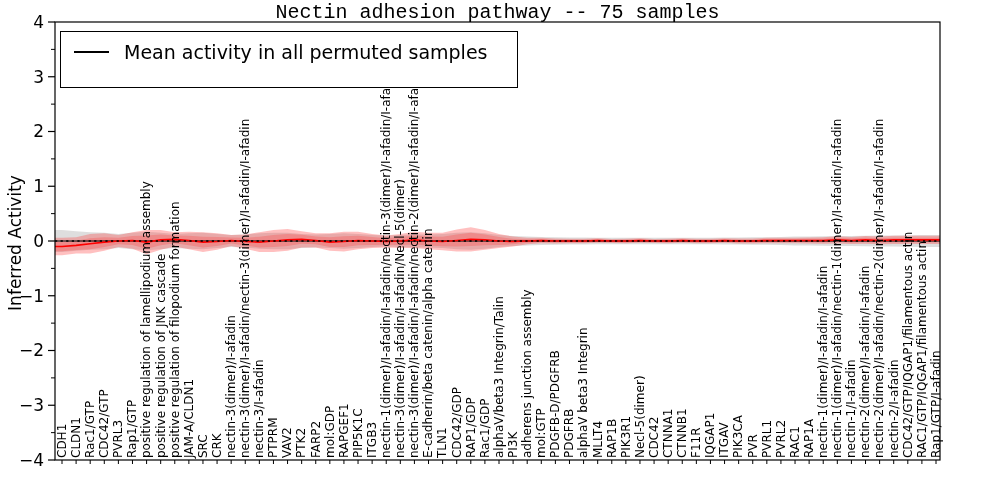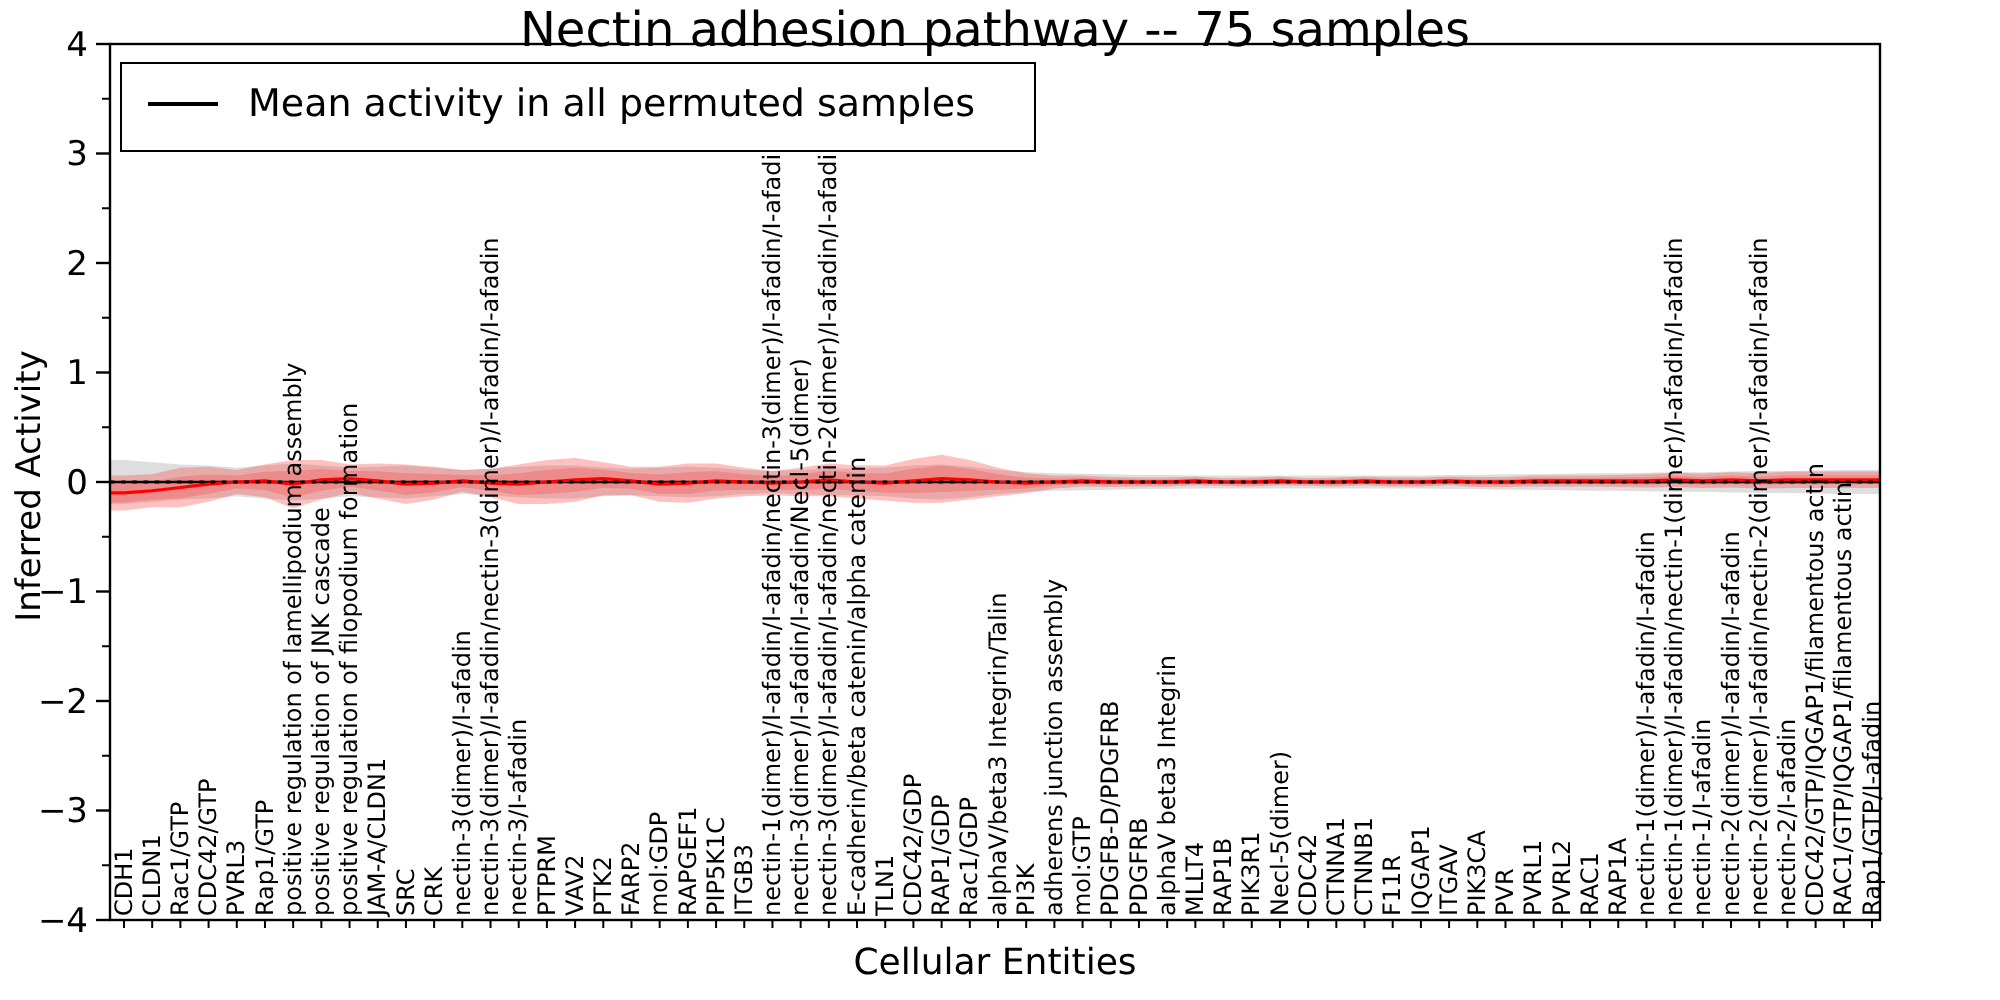--- a/index.html
+++ b/index.html
@@ -6,35 +6,35 @@
   #figure{
     position:relative;
     width:1000px;height:500px;
     background:#ffffff;
     font-family:"DejaVu Sans","Liberation Sans",sans-serif;
     overflow:hidden;
   }
   #plot-svg{position:absolute;left:0;top:0;}
   .fig-title{
     position:absolute;left:55px;top:1px;width:885px;
-    text-align:center;font-size:24px;color:#000;
+    text-align:center;font-size:20px;color:#000;font-family:Liberation Mono, monospace;
   }
   .x-axis-title{
     position:absolute;left:55px;top:471px;width:885px;
     text-align:center;font-size:18px;color:#000;
   }
   .y-axis-title{
     position:absolute;left:-64px;top:232px;width:160px;height:22px;
     text-align:center;font-size:17px;color:#000;
     transform:rotate(-90deg);
   }
   .legend{
     position:absolute;left:60px;top:31px;width:456px;
     background:#ffffff;border:1px solid #000;
-    padding:6px 0 10px 0;
+    padding:6px 0 22px 0;
     z-index:5;
   }
   .legend-row{
     display:flex;align-items:center;height:27px;
   }
   .legend-line{
     width:35px;height:0;border-top:2px solid #000;
     margin-left:13px;margin-right:15px;flex:0 0 auto;
   }
   .legend-label{font-size:19px;color:#000;white-space:nowrap;}
@@ -203,21 +203,20 @@
       <line x1="51" y1="158.875" x2="55" y2="158.875" stroke="#000" stroke-width="1"></line>
       <line x1="51" y1="104.125" x2="55" y2="104.125" stroke="#000" stroke-width="1"></line>
       <line x1="51" y1="49.375" x2="55" y2="49.375" stroke="#000" stroke-width="1"></line>
       <rect x="55" y="22" width="885" height="438" fill="none" stroke="#000000" stroke-width="1.2"></rect>
     </svg>
 
   <div class="fig-title">Nectin adhesion pathway -- 75 samples</div>
 
   <div class="y-axis-title">Inferred Activity</div>
 
-  <div class="x-axis-title">Cellular Entities</div>
 
   <div class="legend">
     <div class="legend-row">
       <span class="legend-line" style="border-top-color: rgb(0, 0, 0);"></span>
       <span class="legend-label">Mean activity in all permuted samples</span>
     </div>
   </div>
 
 </div>
 

